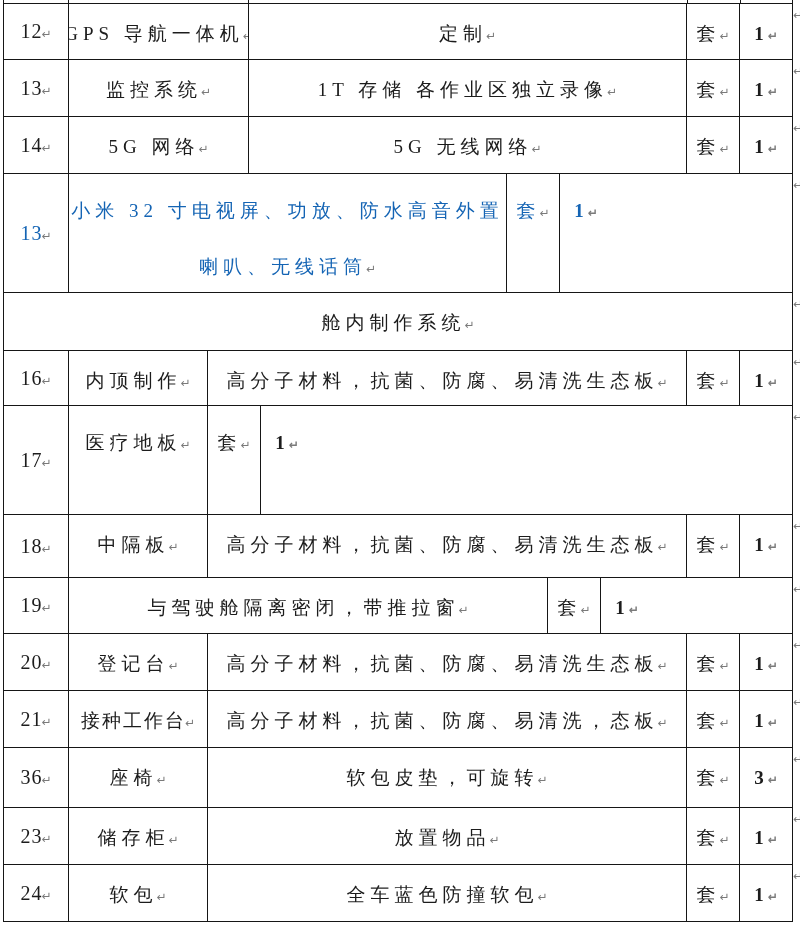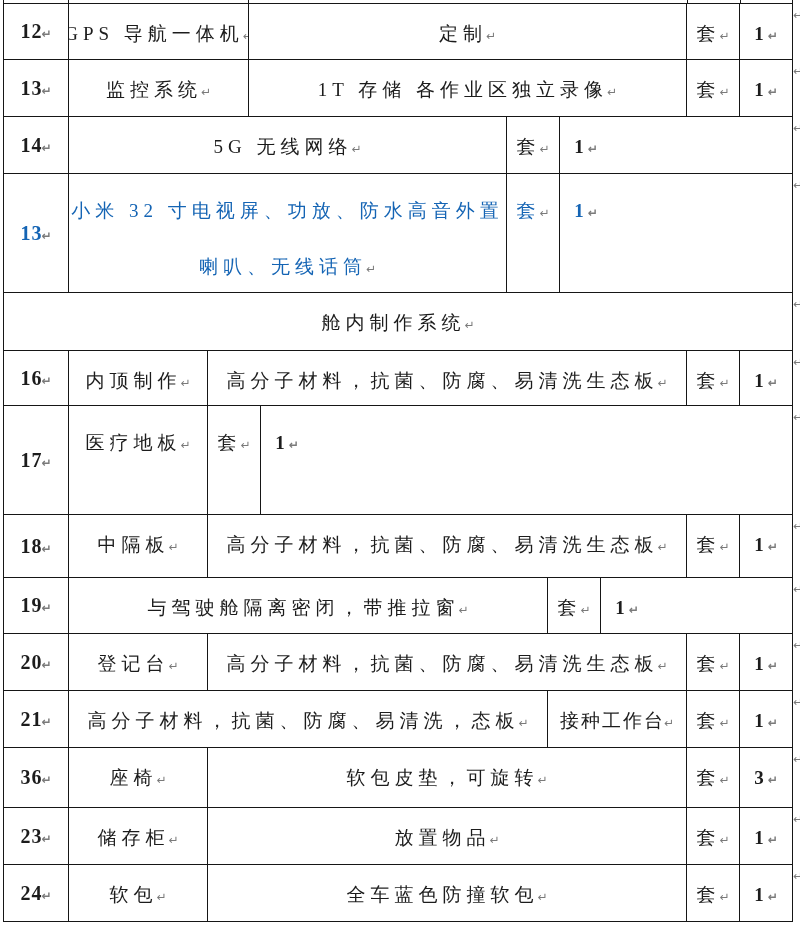--- a/index.html
+++ b/index.html
@@ -26,21 +26,21 @@
   .c:last-of-type { border-right:none; }
   .c-no  { width:65px;  justify-content:center; padding-top:0; }
   .la .c-name{ width:180px; } .la .c-desc{ width:438px; }
   .lb .c-name{ width:139px; } .lb .c-desc{ width:479px; }
   .c-unit{ width:53px; } .c-qty { width:52px; }
   .c-full{ width:788px; border-right:none; }
   .h119 .c, .h109 .c { padding-top:9px; }
   .h119 .c-no, .h109 .c-no { padding-top:0; }
   
   .ln { font-size:19px; letter-spacing:5px; line-height:56px; white-space:nowrap; }
-  .no-t { font-size:20px; font-weight:bold; letter-spacing:1px; line-height:normal; }
+  .no-t { font-size:20px; font-weight:normal; letter-spacing:1px; line-height:normal; }
   .qty-t { font-weight:bold; }
   
   .pm {
     font-size:12px; color:#7a7a7a; letter-spacing:0;
     margin-left:-1px; font-family:"DejaVu Sans",sans-serif;
   }
   .rowmark { position:absolute; right:-11px; top:4px; line-height:normal; }
   
   .blue .ln, .blue .no-t { color:#1464b4; }
   
@@ -95,20 +95,23 @@
       <div class="c c-qty">
         <div class="ln qty-t"><span>1</span><span class="pm">↵</span></div>
       </div>
       <span class="pm rowmark">↵</span>
     </div>
 
     <div class="row h57 la">
       <div class="c c-no">
         <div class="ln no-t"><span>14</span><span class="pm">↵</span></div>
       </div>
+      <div class="c c-name">
+        <div class="ln"><span>5G 网络</span><span class="pm">↵</span></div>
+      </div>
       <div class="c c-desc">
         <div class="ln"><span>5G 无线网络</span><span class="pm">↵</span></div>
       </div>
       <div class="c c-unit">
         <div class="ln"><span>套</span><span class="pm">↵</span></div>
       </div>
       <div class="c c-qty">
         <div class="ln qty-t"><span>1</span><span class="pm">↵</span></div>
       </div>
       <span class="pm rowmark">↵</span>
@@ -224,25 +227,25 @@
       <div class="c c-qty">
         <div class="ln qty-t"><span>1</span><span class="pm">↵</span></div>
       </div>
       <span class="pm rowmark">↵</span>
     </div>
 
     <div class="row h57 lb">
       <div class="c c-no">
         <div class="ln no-t"><span>21</span><span class="pm">↵</span></div>
       </div>
+      <div class="c c-name">
+        <div class="ln" style="letter-spacing:2px"><span>接种工作台</span><span class="pm">↵</span></div>
+      </div>
       <div class="c c-desc">
         <div class="ln"><span>高分子材料，抗菌、防腐、易清洗，态板</span><span class="pm">↵</span></div>
-      </div>
-      <div class="c c-name">
-        <div class="ln" style="letter-spacing:2px"><span>接种工作台</span><span class="pm">↵</span></div>
       </div>
       <div class="c c-unit">
         <div class="ln"><span>套</span><span class="pm">↵</span></div>
       </div>
       <div class="c c-qty">
         <div class="ln qty-t"><span>1</span><span class="pm">↵</span></div>
       </div>
       <span class="pm rowmark">↵</span>
     </div>
 

